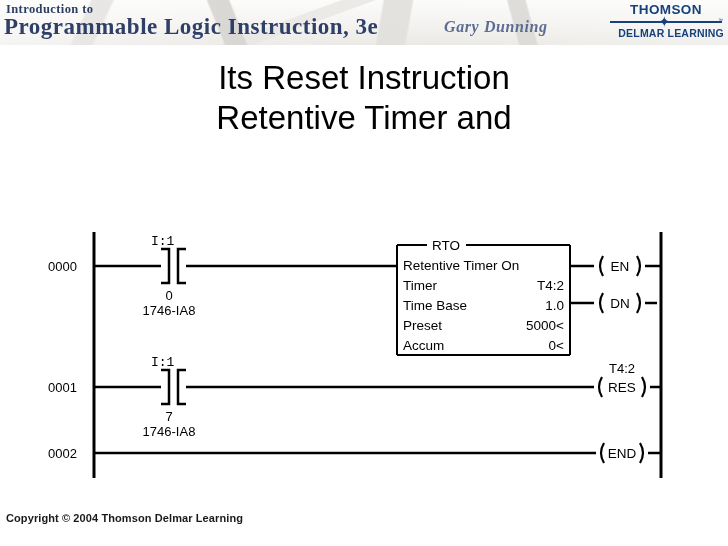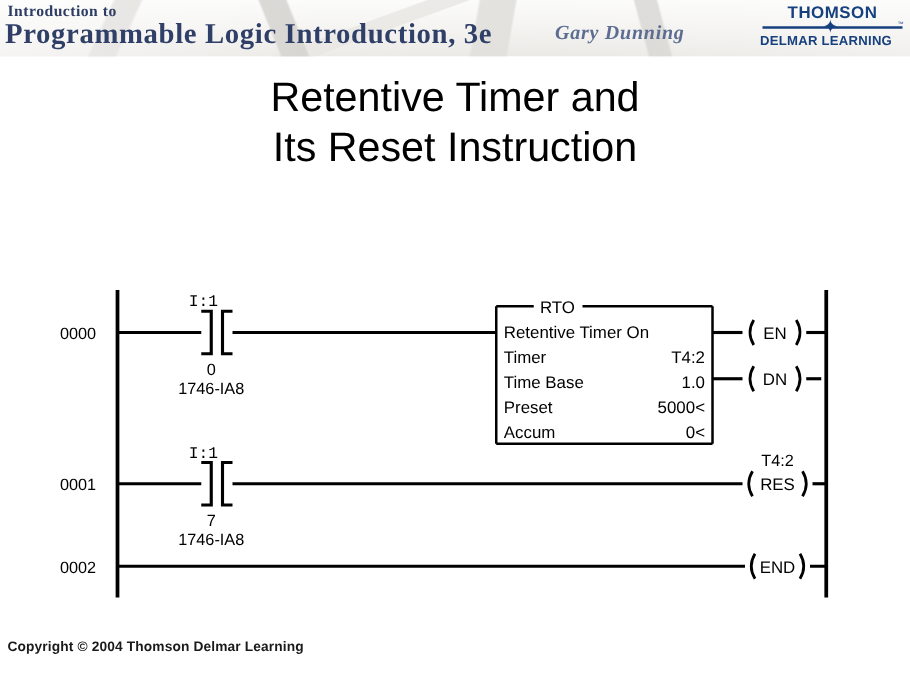--- a/index.html
+++ b/index.html
@@ -61,21 +61,21 @@
     background:#17407e;
   }
   .logo-star{
     position:absolute;left:50px;top:14px;
     color:#17407e;font-size:15px;line-height:14px;
   }
   .logo-tm{
     position:absolute;right:1px;top:16px;font-size:5px;color:#17407e;
   }
   .logo-bottom{
-    position:absolute;left:0;top:26px;width:116px;text-align:left;
+    position:absolute;left:0;top:26px;width:116px;text-align:right;
     font-family:"Liberation Sans", sans-serif;
     font-size:10.5px;font-weight:bold;color:#17407e;
     letter-spacing:.2px;
   }
 
   
   .slide-title{
     position:absolute;left:64px;top:58px;width:600px;
     text-align:center;
     font-size:33px;line-height:40px;color:#000;
@@ -103,35 +103,35 @@
   .footer-rule{
     position:absolute;left:0;top:506px;width:728px;height:1px;background:#ffffff;
   }
 </style>
 </head>
 <body>
 
 <div class="banner">
   <div class="banner-fade"></div>
   <div class="banner-intro">Introduction to</div>
-  <div class="banner-title">Programmable Logic Introduction, 3e</div>
+  <div class="banner-title">Programmable Logic Instruction, 3e</div>
   <div class="banner-author">Gary Dunning</div>
 
   <div class="logo">
     <div class="logo-top">THOMSON</div>
     <div class="logo-bar"></div>
     <div class="logo-star">✦</div>
     <div class="logo-tm">™</div>
     <div class="logo-bottom">DELMAR LEARNING</div>
   </div>
 </div>
 
 <div class="slide-title">
+  <div>Its Reset Instruction</div>
   <div>Retentive Timer and</div>
-  <div>Its Reset Instruction</div>
 </div>
 
 <div class="ladder">
 <svg width="728" height="546" viewBox="0 0 728 546" xmlns="http://www.w3.org/2000/svg">
 
   <line x1="94" y1="232" x2="94" y2="478" stroke="#000" stroke-width="3"></line>
   <line x1="661" y1="232" x2="661" y2="478" stroke="#000" stroke-width="3"></line>
 
   <g>
     <text class="lad-text rung-num" x="48" y="271">0000</text>

